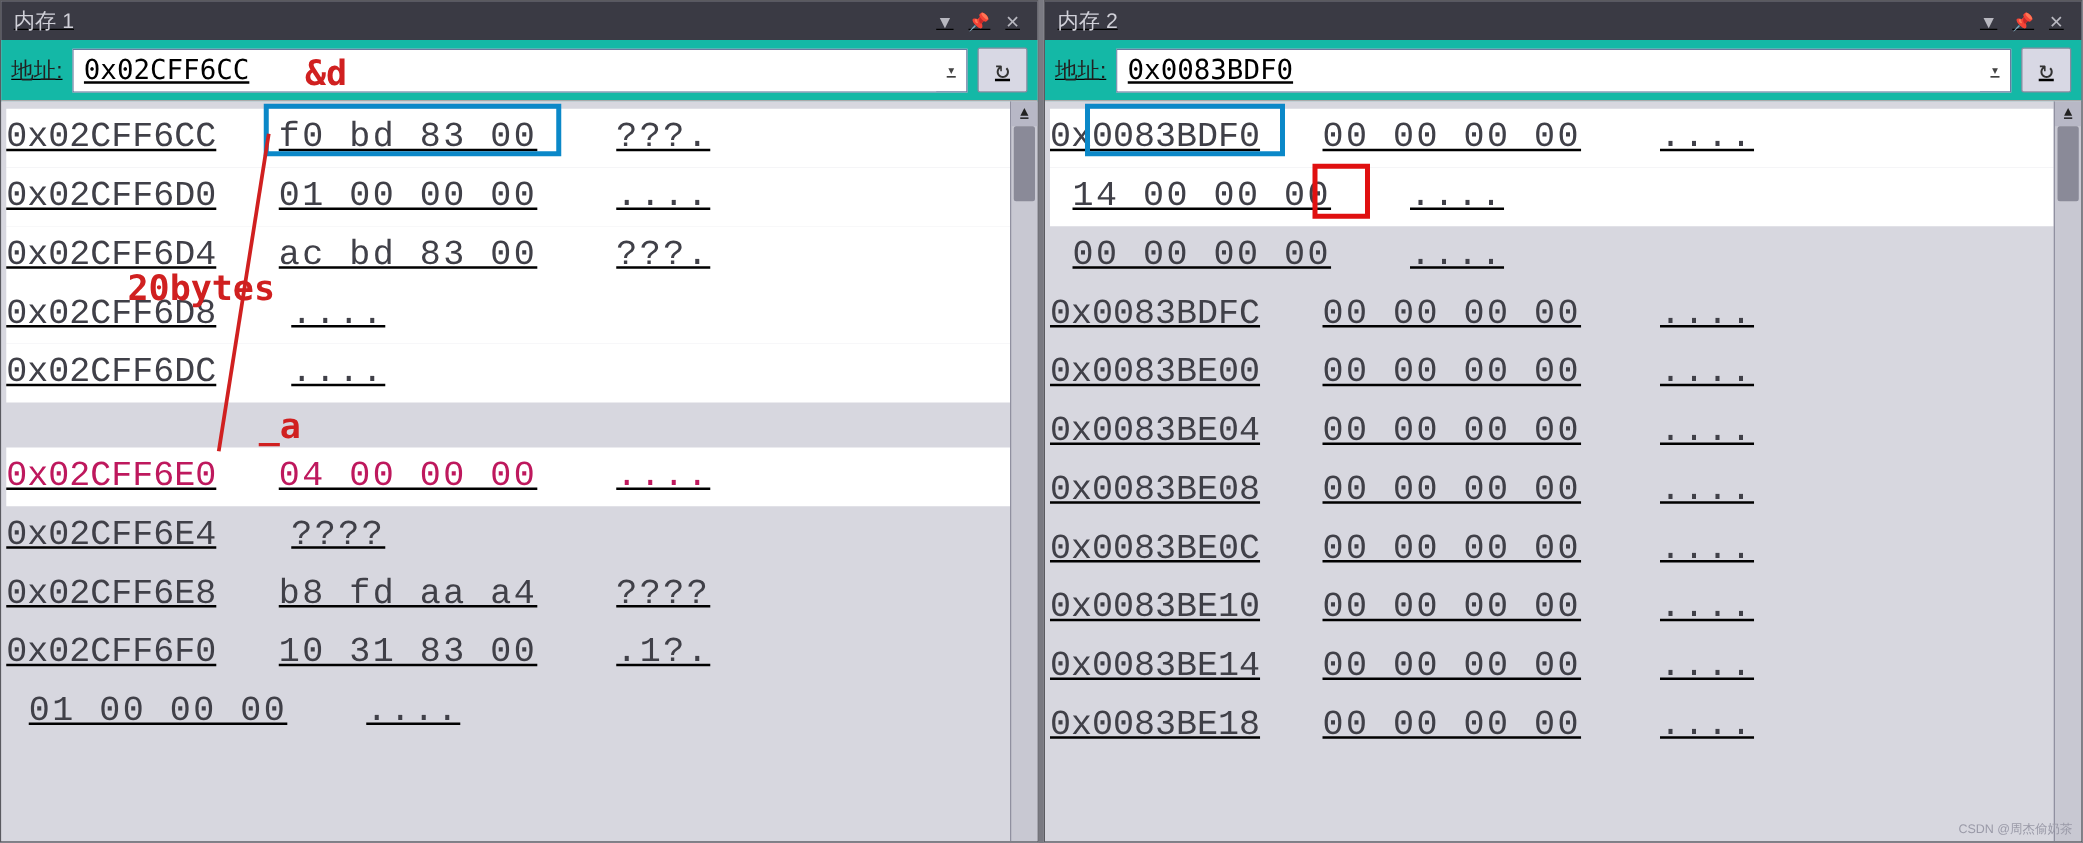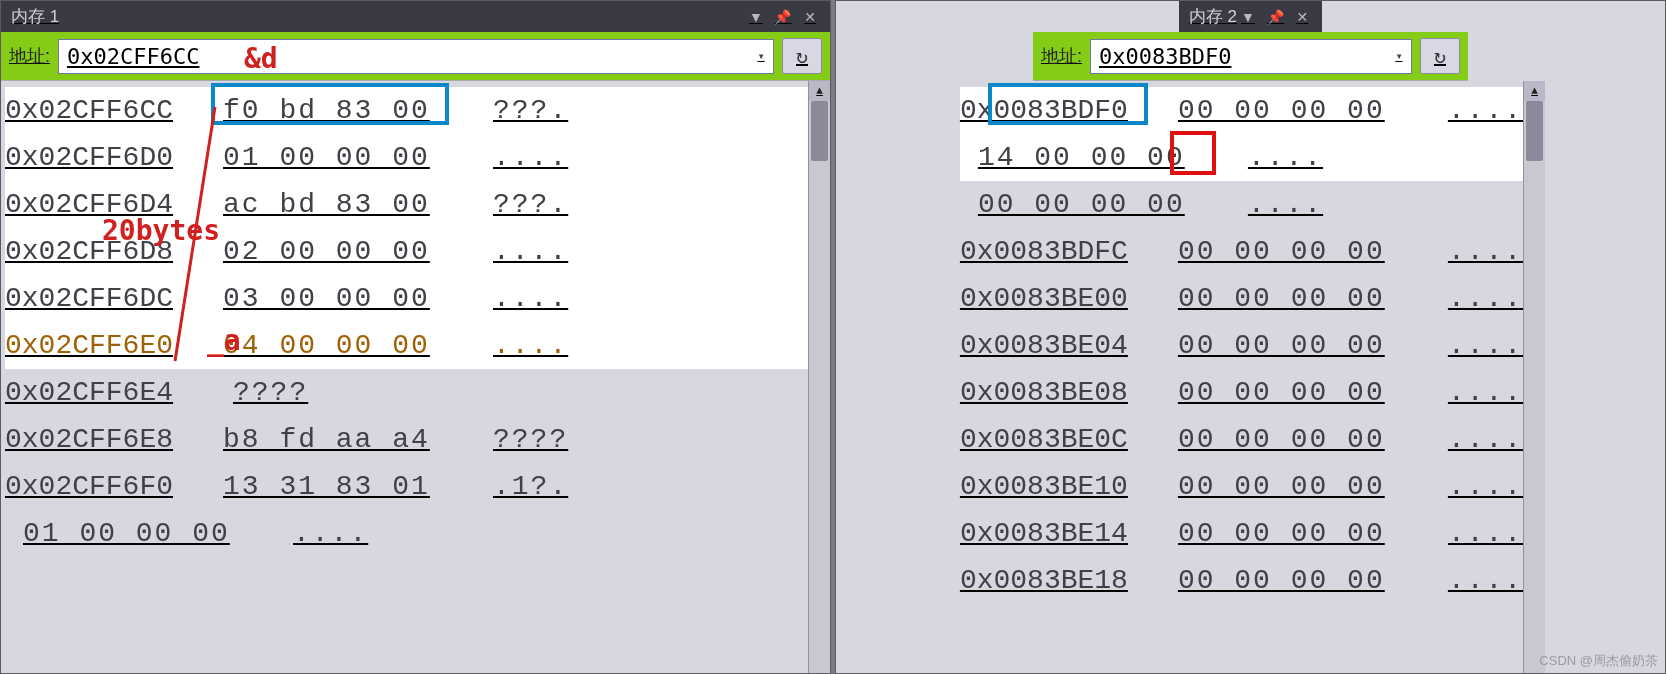--- a/index.html
+++ b/index.html
@@ -13,35 +13,35 @@
 }
 .panel {
   flex: 1;
   display: flex;
   flex-direction: column;
   background: #d7d7df;
   border: 1px solid #5a5a60;
   position: relative;
   text-decoration: underline;
 }
-.panel + .panel { margin-left: 4px; align-items: center; }
+.panel + .panel { margin-left: 4px; }
 .titlebar {
   background: #3a3a44;
   color: #d0d0d8;
   font-family: "Microsoft YaHei", sans-serif;
   font-size: 17px;
   padding: 4px 10px;
   display: flex;
   align-items: center;
   justify-content: space-between;
 }
 .titlebar-right { display: flex; gap: 4px; align-items: center; }
 .tb-icon { color: #b8b8c0; font-size: 14px; padding: 0 4px; cursor: pointer; }
 .addrbar {
-  background: #84cc16;
+  background: #14b8a6;
   padding: 6px 8px;
   display: flex;
   align-items: center;
   gap: 8px;
   border-bottom: 1px solid #aaa;
 }
 .addr-label {
   font-family: "Microsoft YaHei", sans-serif;
   font-size: 18px;
   color: #222;
@@ -96,21 +96,21 @@
   line-height: 1.68;
   color: #404048;
   background: #d7d7df;
   position: relative;
 }
 .mem-row { display: flex; white-space: pre; }
 .addr-col { width: 200px; }
 .hex-col { width: 260px; padding-left: 18px; letter-spacing: 2px; }
 .ascii-col { padding-left: 28px; letter-spacing: 2px; }
 .hl-white { background: #ffffff; }
-.red-text { color: #a16207; }
+.red-text { color: #be185d; margin-top: 36px; }
 .scrollbar {
   width: 22px;
   background: #c8c8d2;
   border-left: 1px solid #9090a0;
   position: relative;
 }
 .sb-btn {
   height: 20px;
   background: #b8b8c6;
   text-align: center;
@@ -137,21 +137,21 @@
   font-family: Consolas, monospace;
   font-size: 28px;
   color:#d02020;
   font-weight: bold;
   pointer-events:none;
 }
 .watermark {
   position:absolute;
   right:8px; bottom:4px;
   font-family:"Microsoft YaHei",sans-serif;
-  font-size:13px;
+  font-size:10px;
   color:#9a9aa8;
 }
 svg.line-anno { position:absolute; pointer-events:none; }
 </style>
 </head>
 <body>
 
 <div class="panel">
   <div class="titlebar">
     <span>内存 1</span>
@@ -172,26 +172,26 @@
   <div class="mem-body">
     <div class="mem-content" id="mem1">
 
       <div class="box-blue" style="left:210px; top:2px; width:238px; height:42px;"></div>
       <svg class="line-anno" style="left:170px; top:22px;" width="60" height="270">
         <line x1="44" y1="4" x2="4" y2="258" stroke="#d02020" stroke-width="3"></line>
       </svg>
     <div class="mem-row hl-white"><span class="addr-col">0x02CFF6CC</span><span class="hex-col">f0 bd 83 00</span><span class="ascii-col">???.</span></div>
         <div class="mem-row hl-white"><span class="addr-col">0x02CFF6D0</span><span class="hex-col">01 00 00 00</span><span class="ascii-col">....</span></div>
         <div class="mem-row hl-white"><span class="addr-col">0x02CFF6D4</span><span class="hex-col">ac bd 83 00</span><span class="ascii-col">???.</span></div>
-        <div class="mem-row hl-white"><span class="addr-col">0x02CFF6D8</span><span class="hex-col">02 00 00 00</span><span class="ascii-col">....</span></div>
-        <div class="mem-row hl-white"><span class="addr-col">0x02CFF6DC</span><span class="hex-col">03 00 00 00</span><span class="ascii-col">....</span></div>
+        <div class="mem-row hl-white"><span class="addr-col">0x02CFF6D8</span><span class="ascii-col">....</span></div>
+        <div class="mem-row hl-white"><span class="addr-col">0x02CFF6DC</span><span class="ascii-col">....</span></div>
         <div class="mem-row red-text hl-white"><span class="addr-col">0x02CFF6E0</span><span class="hex-col">04 00 00 00</span><span class="ascii-col">....</span></div>
         <div class="mem-row"><span class="addr-col">0x02CFF6E4</span><span class="ascii-col">????</span></div>
         <div class="mem-row"><span class="addr-col">0x02CFF6E8</span><span class="hex-col">b8 fd aa a4</span><span class="ascii-col">????</span></div>
-        <div class="mem-row"><span class="addr-col">0x02CFF6F0</span><span class="hex-col">13 31 83 01</span><span class="ascii-col">.1?.</span></div>
+        <div class="mem-row"><span class="addr-col">0x02CFF6F0</span><span class="hex-col">10 31 83 00</span><span class="ascii-col">.1?.</span></div>
         <div class="mem-row"><span class="hex-col">01 00 00 00</span><span class="ascii-col">....</span></div>
       </div>
     <div class="scrollbar">
       <div class="sb-btn">▲</div>
       <div class="sb-thumb"></div>
     </div>
   </div>
 </div>
 
 <div class="panel">

